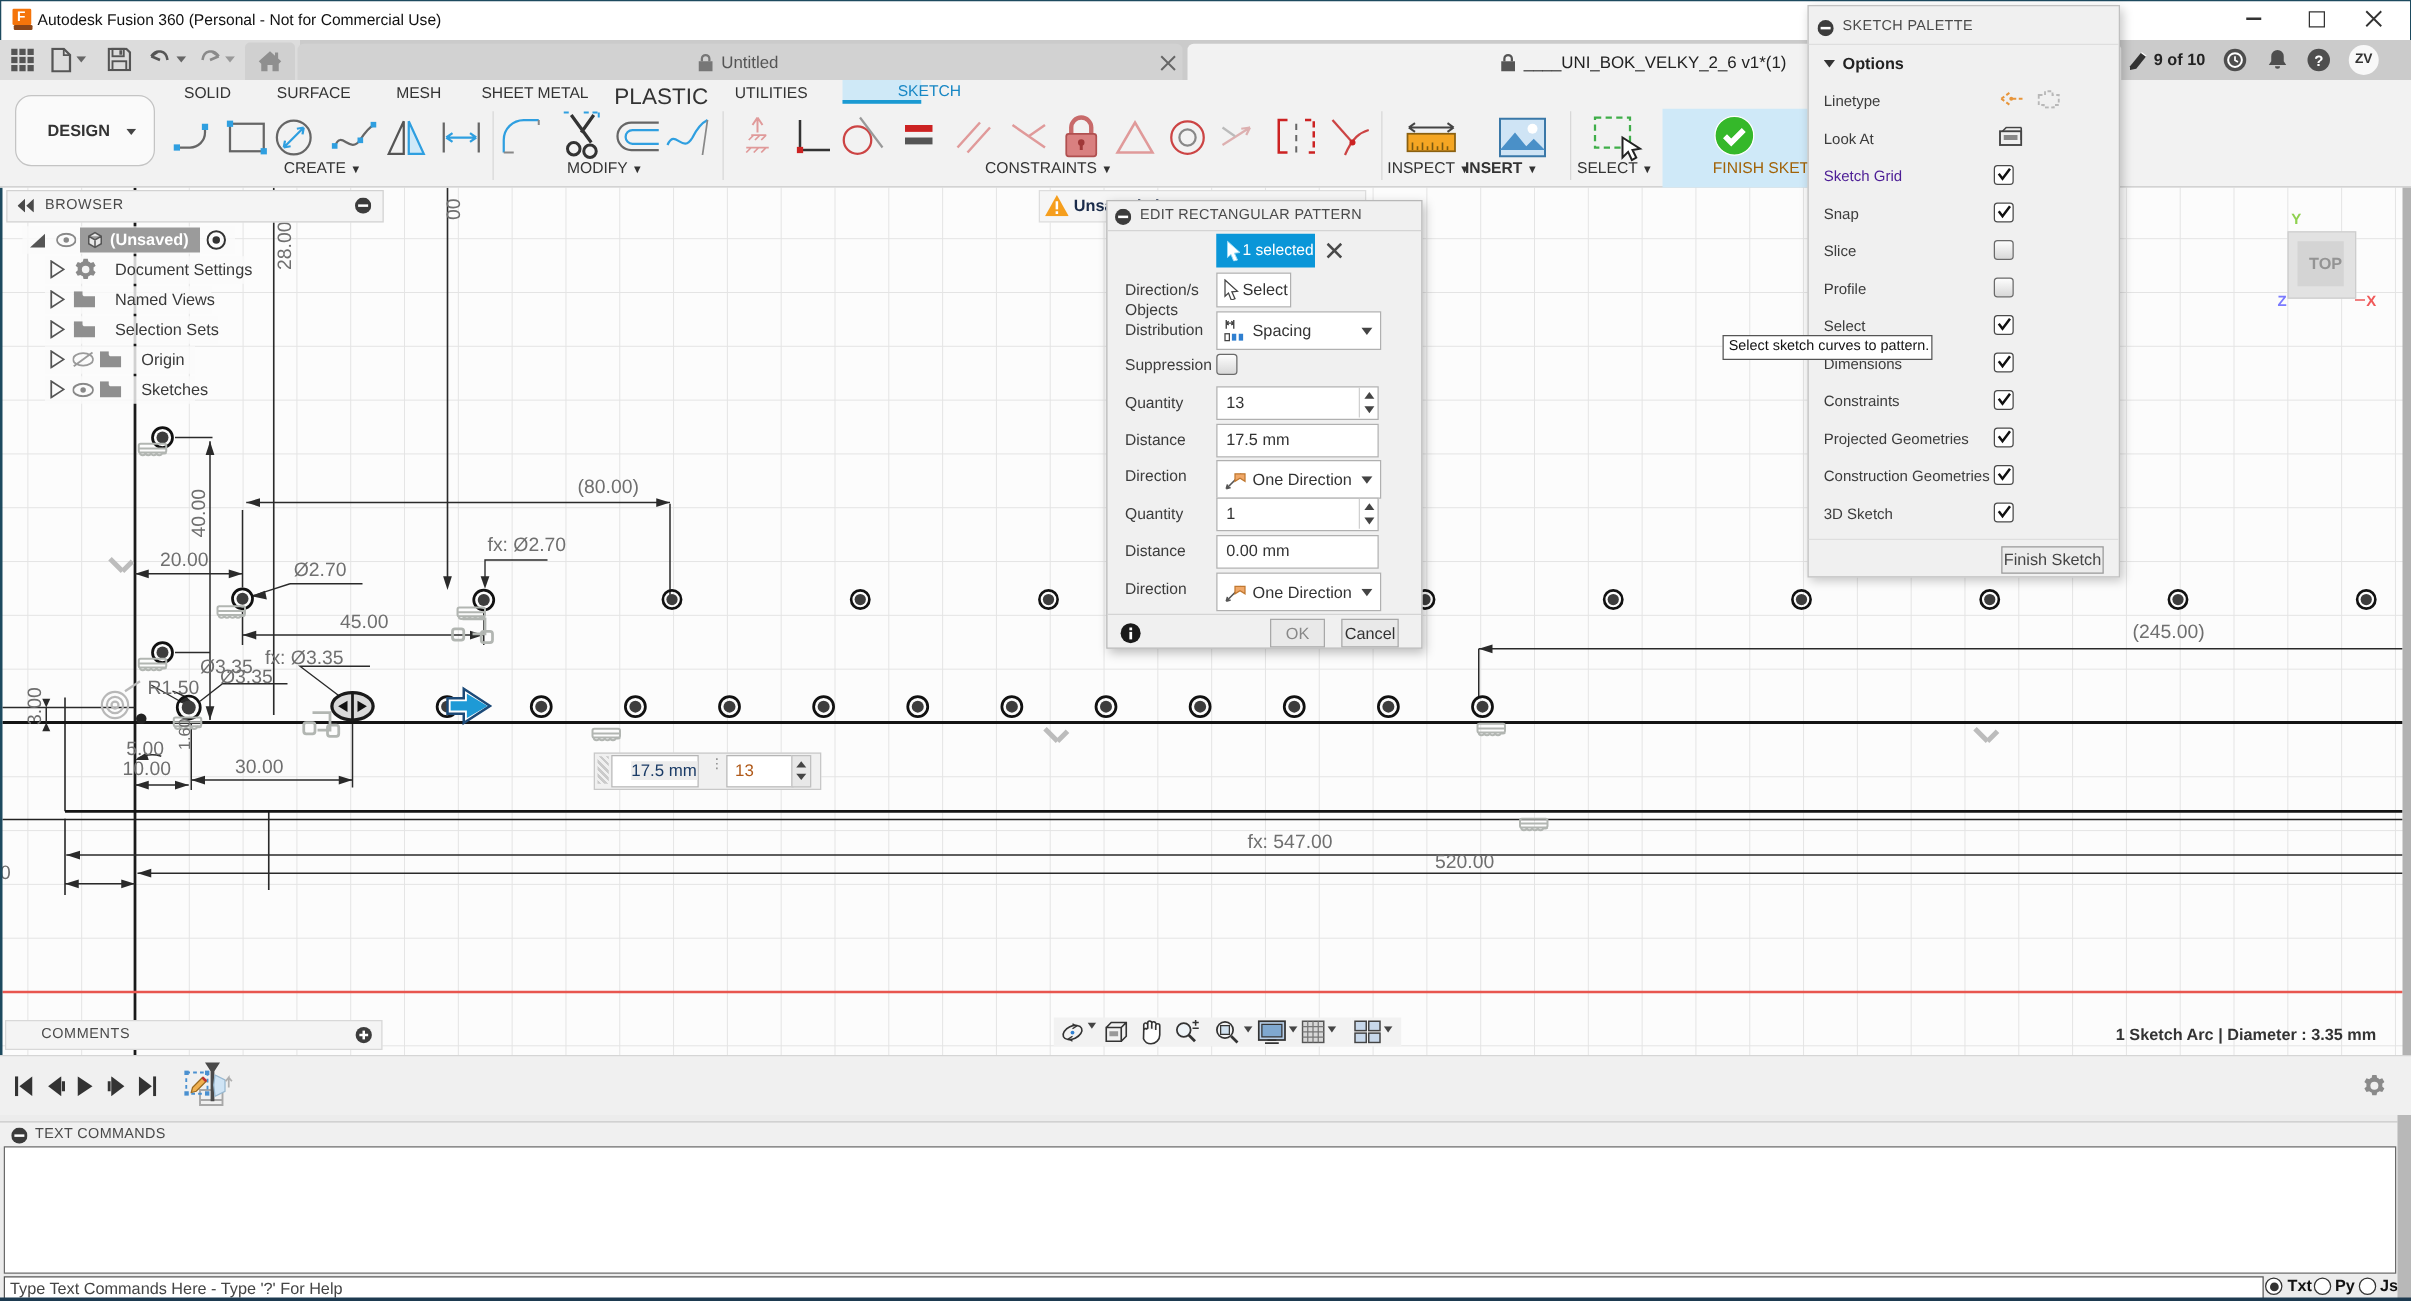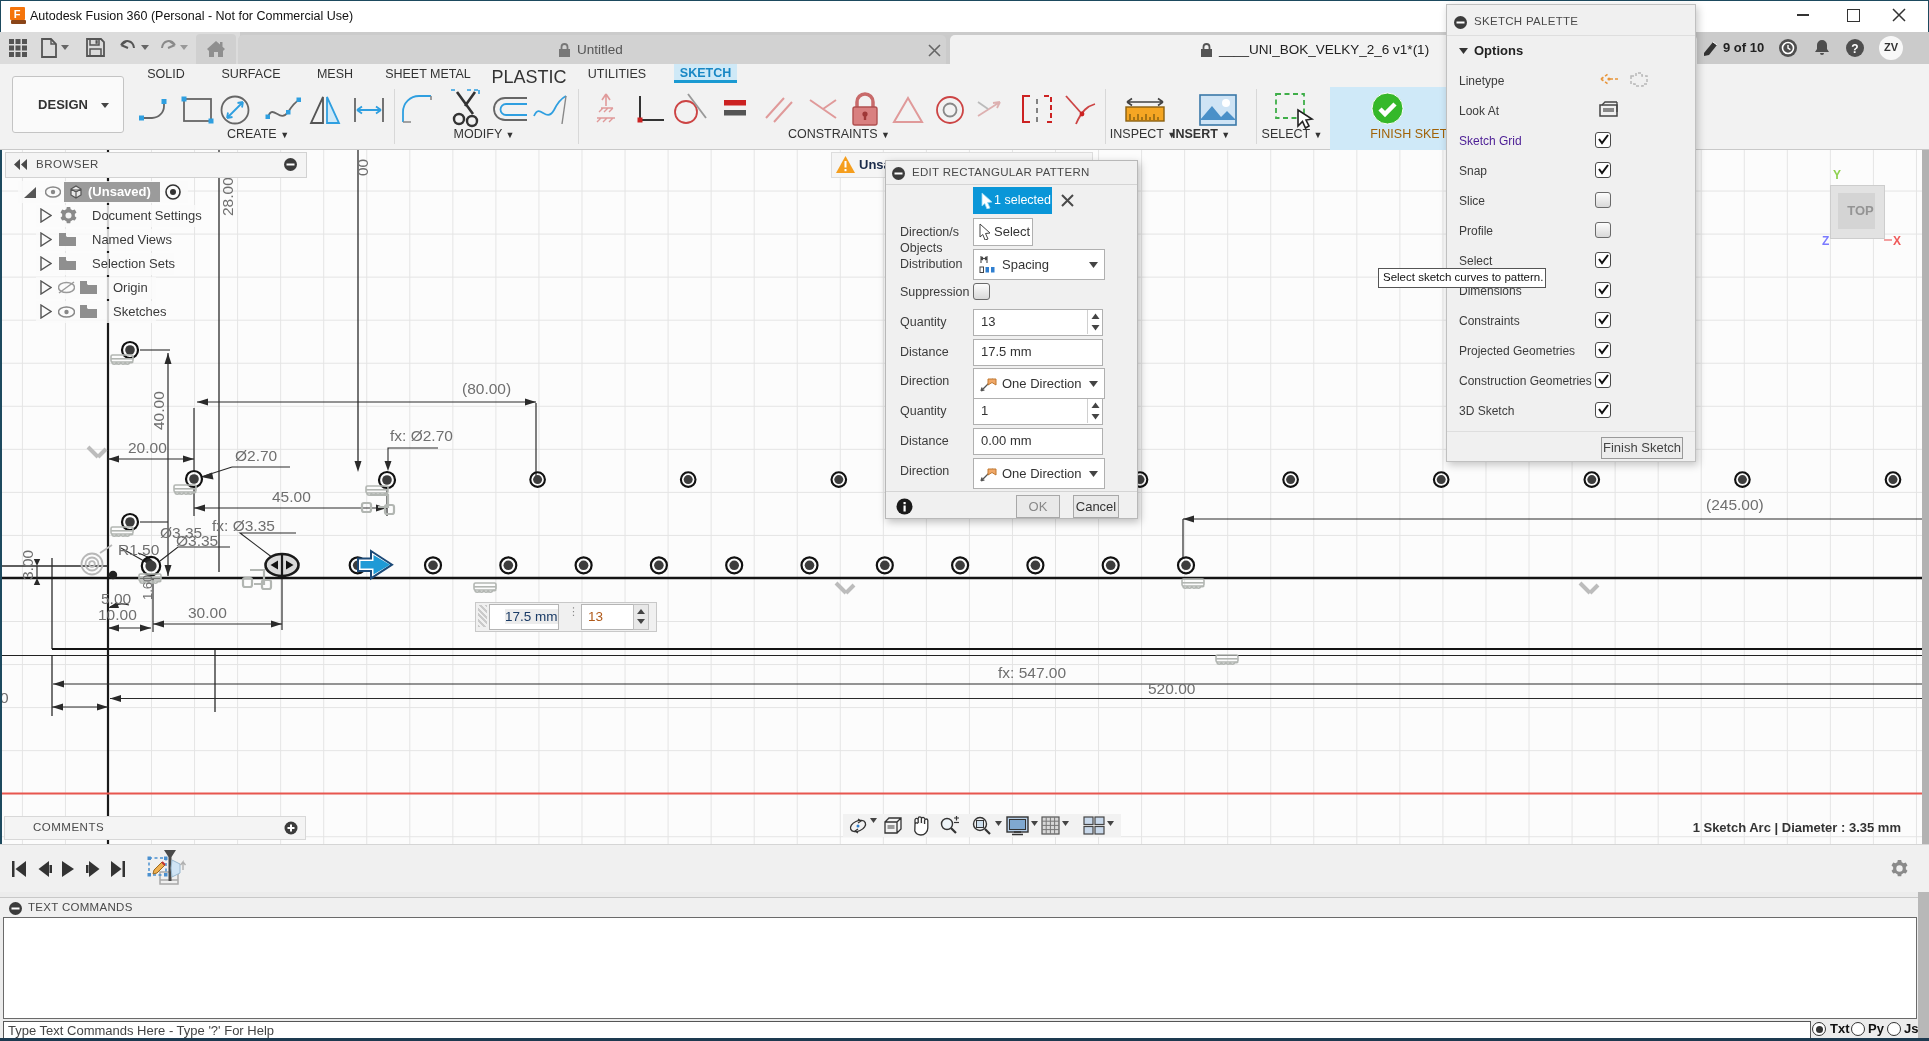--- a/index.html
+++ b/index.html
@@ -351,24 +351,24 @@
 
 <div class="abs" id="ribbon" style="left:0;top:64px;width:1929px;height:85px;background:#f2f2f2;border-bottom:1px solid #c9c9c9;">
 
   <div class="abs" style="left:136px;top:3px;width:60px;text-align:center;font-size:12.5px;color:#333;">SOLID</div>
   <div class="abs" style="left:211px;top:3px;width:80px;text-align:center;font-size:12.5px;color:#333;">SURFACE</div>
   <div class="abs" style="left:305px;top:3px;width:60px;text-align:center;font-size:12.5px;color:#333;">MESH</div>
   <div class="abs" style="left:368px;top:3px;width:120px;text-align:center;font-size:12.5px;color:#333;">SHEET METAL</div>
   <div class="abs" style="left:489px;top:3px;width:80px;text-align:center;font-size:18px;color:#333;">PLASTIC</div>
   <div class="abs" style="left:577px;top:3px;width:80px;text-align:center;font-size:12.5px;color:#333;">UTILITIES</div>
   <div class="abs" style="left:674px;top:0;width:63px;height:19px;background:#cfe9f7;"></div>
-  <div class="abs" style="left:674px;top:2px;width:63px;text-align:center;font-size:12.5px;font-weight:bold;color:#1887c4;">SKETCH</div>
+  <div class="abs" style="left:674px;top:2px;width:63px;text-align:center;font-size:12.5px;font-weight:normal;color:#1887c4;padding-left:38px;">SKETCH</div>
   <div class="abs" style="left:674px;top:16px;width:63px;height:3px;background:#1b9ad2;"></div>
 
-  <div class="abs" style="left:12px;top:12px;width:110px;height:55px;background:#fafafa;border:1px solid #c4c4c4;border-radius:3px;">
+  <div class="abs" style="left:12px;top:12px;width:110px;height:55px;background:#fafafa;border:1px solid #c4c4c4;border-radius:13px;">
     <div class="abs" style="left:0;top:20px;width:100px;text-align:center;font-size:13px;font-weight:bold;color:#333;">DESIGN</div>
     <svg class="abs" style="left:88px;top:26px;" width="9" height="6">
           <path d="M0 0 h8 l-4 5 z" fill="#444"></path>
         </svg>
   </div>
 
   <div class="abs" style="left:208px;top:63px;width:100px;text-align:center;font-size:12.5px;color:#333;">CREATE <span style="font-size:9px;">▼</span></div>
   <div class="abs" style="left:434px;top:63px;width:100px;text-align:center;font-size:12.5px;color:#333;">MODIFY <span style="font-size:9px;">▼</span></div>
   <div class="abs" style="left:774px;top:63px;width:130px;text-align:center;font-size:12.5px;color:#333;">CONSTRAINTS <span style="font-size:9px;">▼</span></div>
   <div class="abs" style="left:1093px;top:63px;width:100px;text-align:center;font-size:12.5px;color:#333;">INSPECT <span style="font-size:9px;">▼</span></div>

